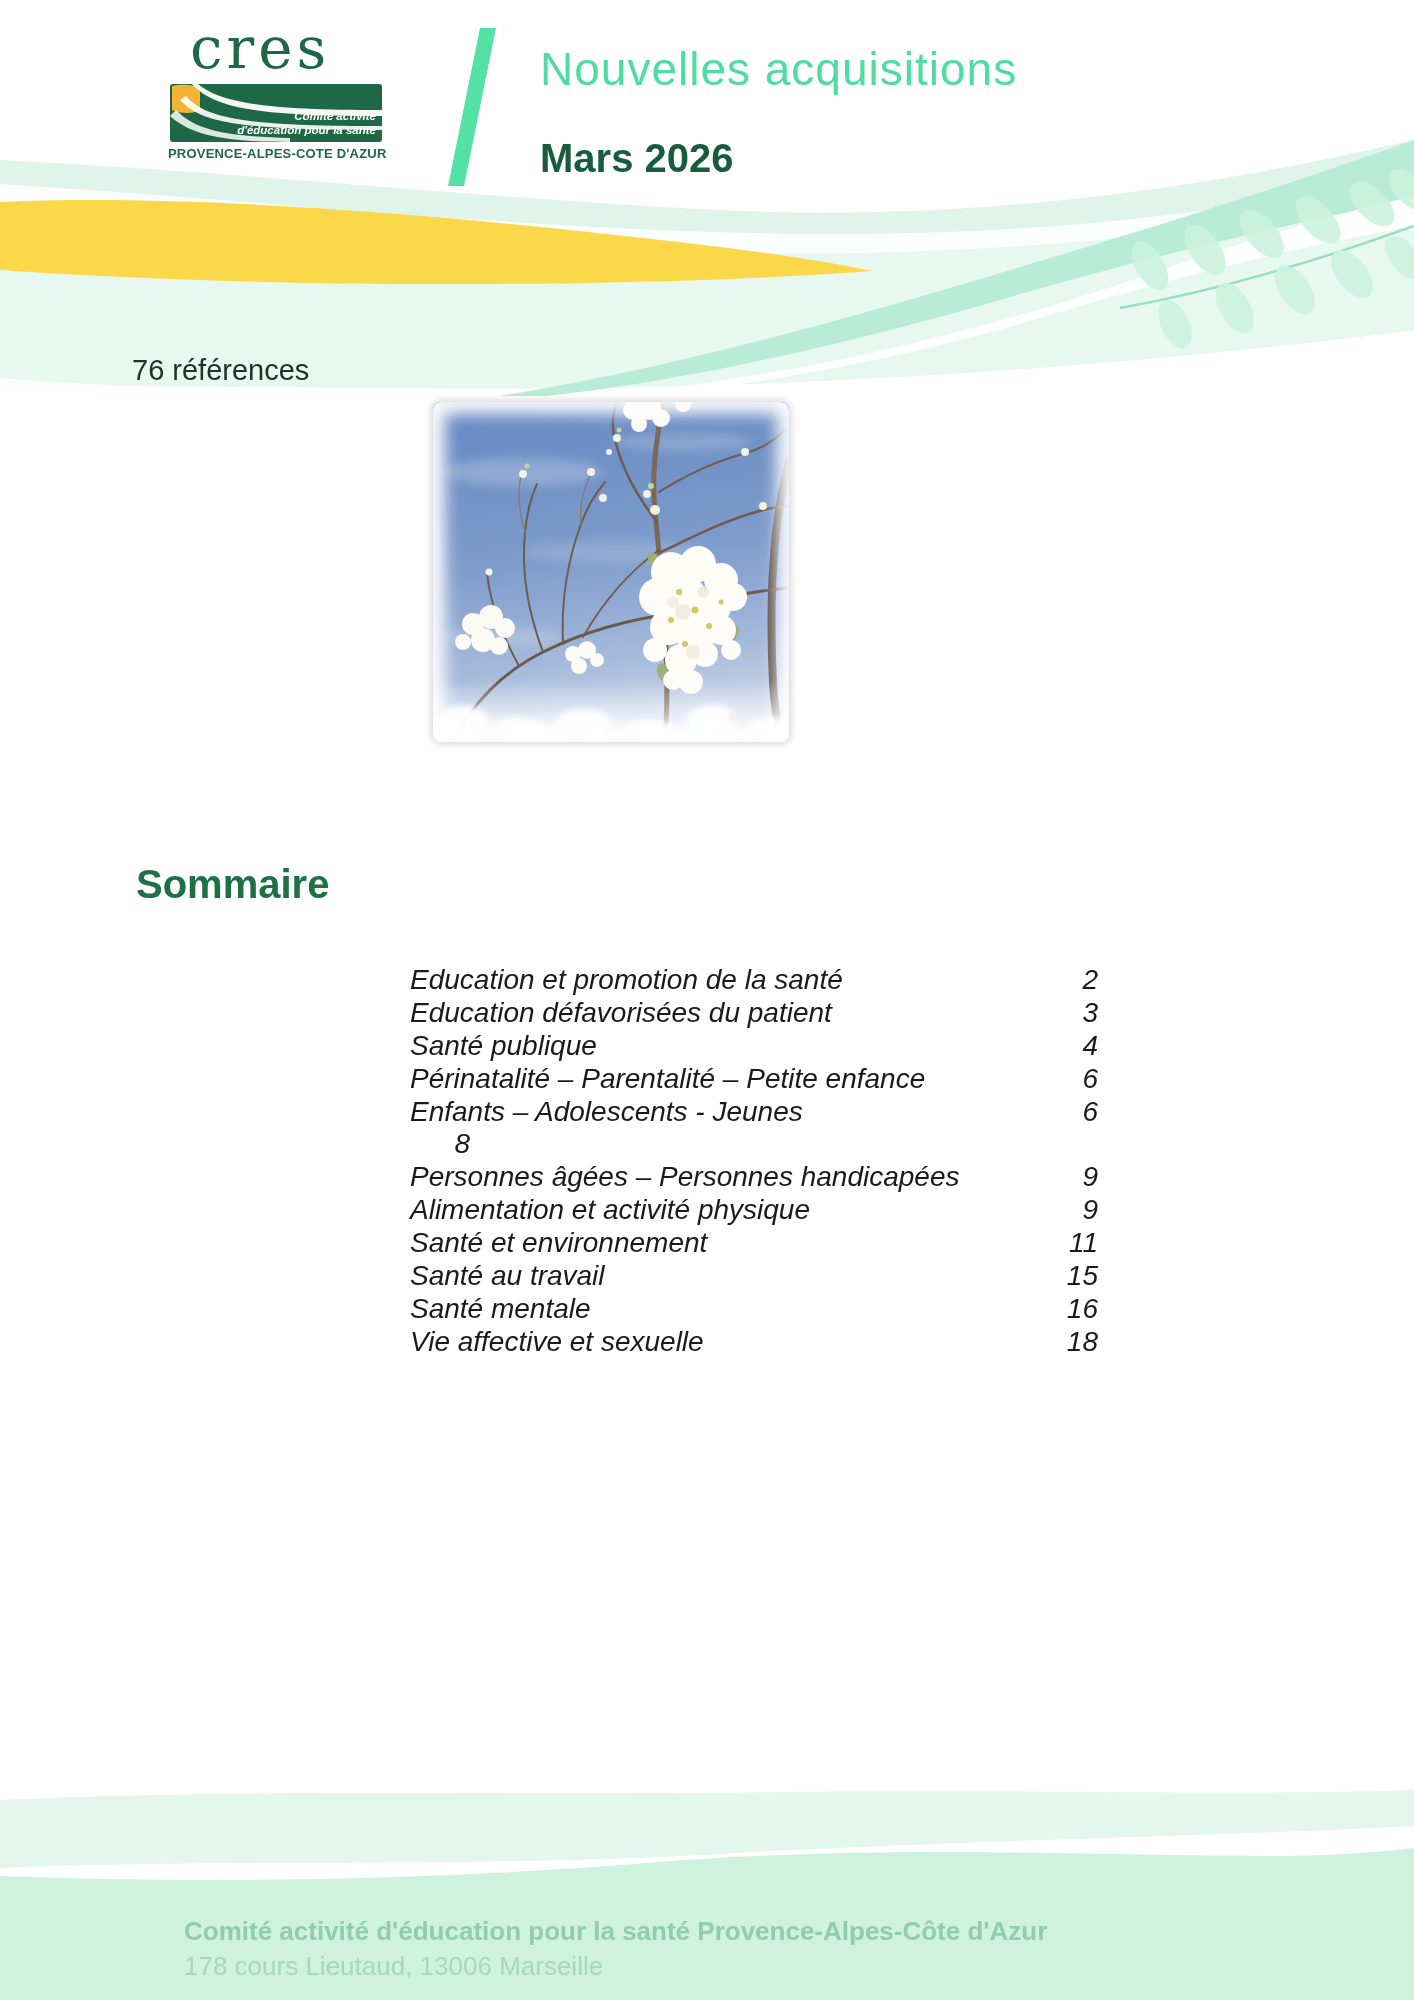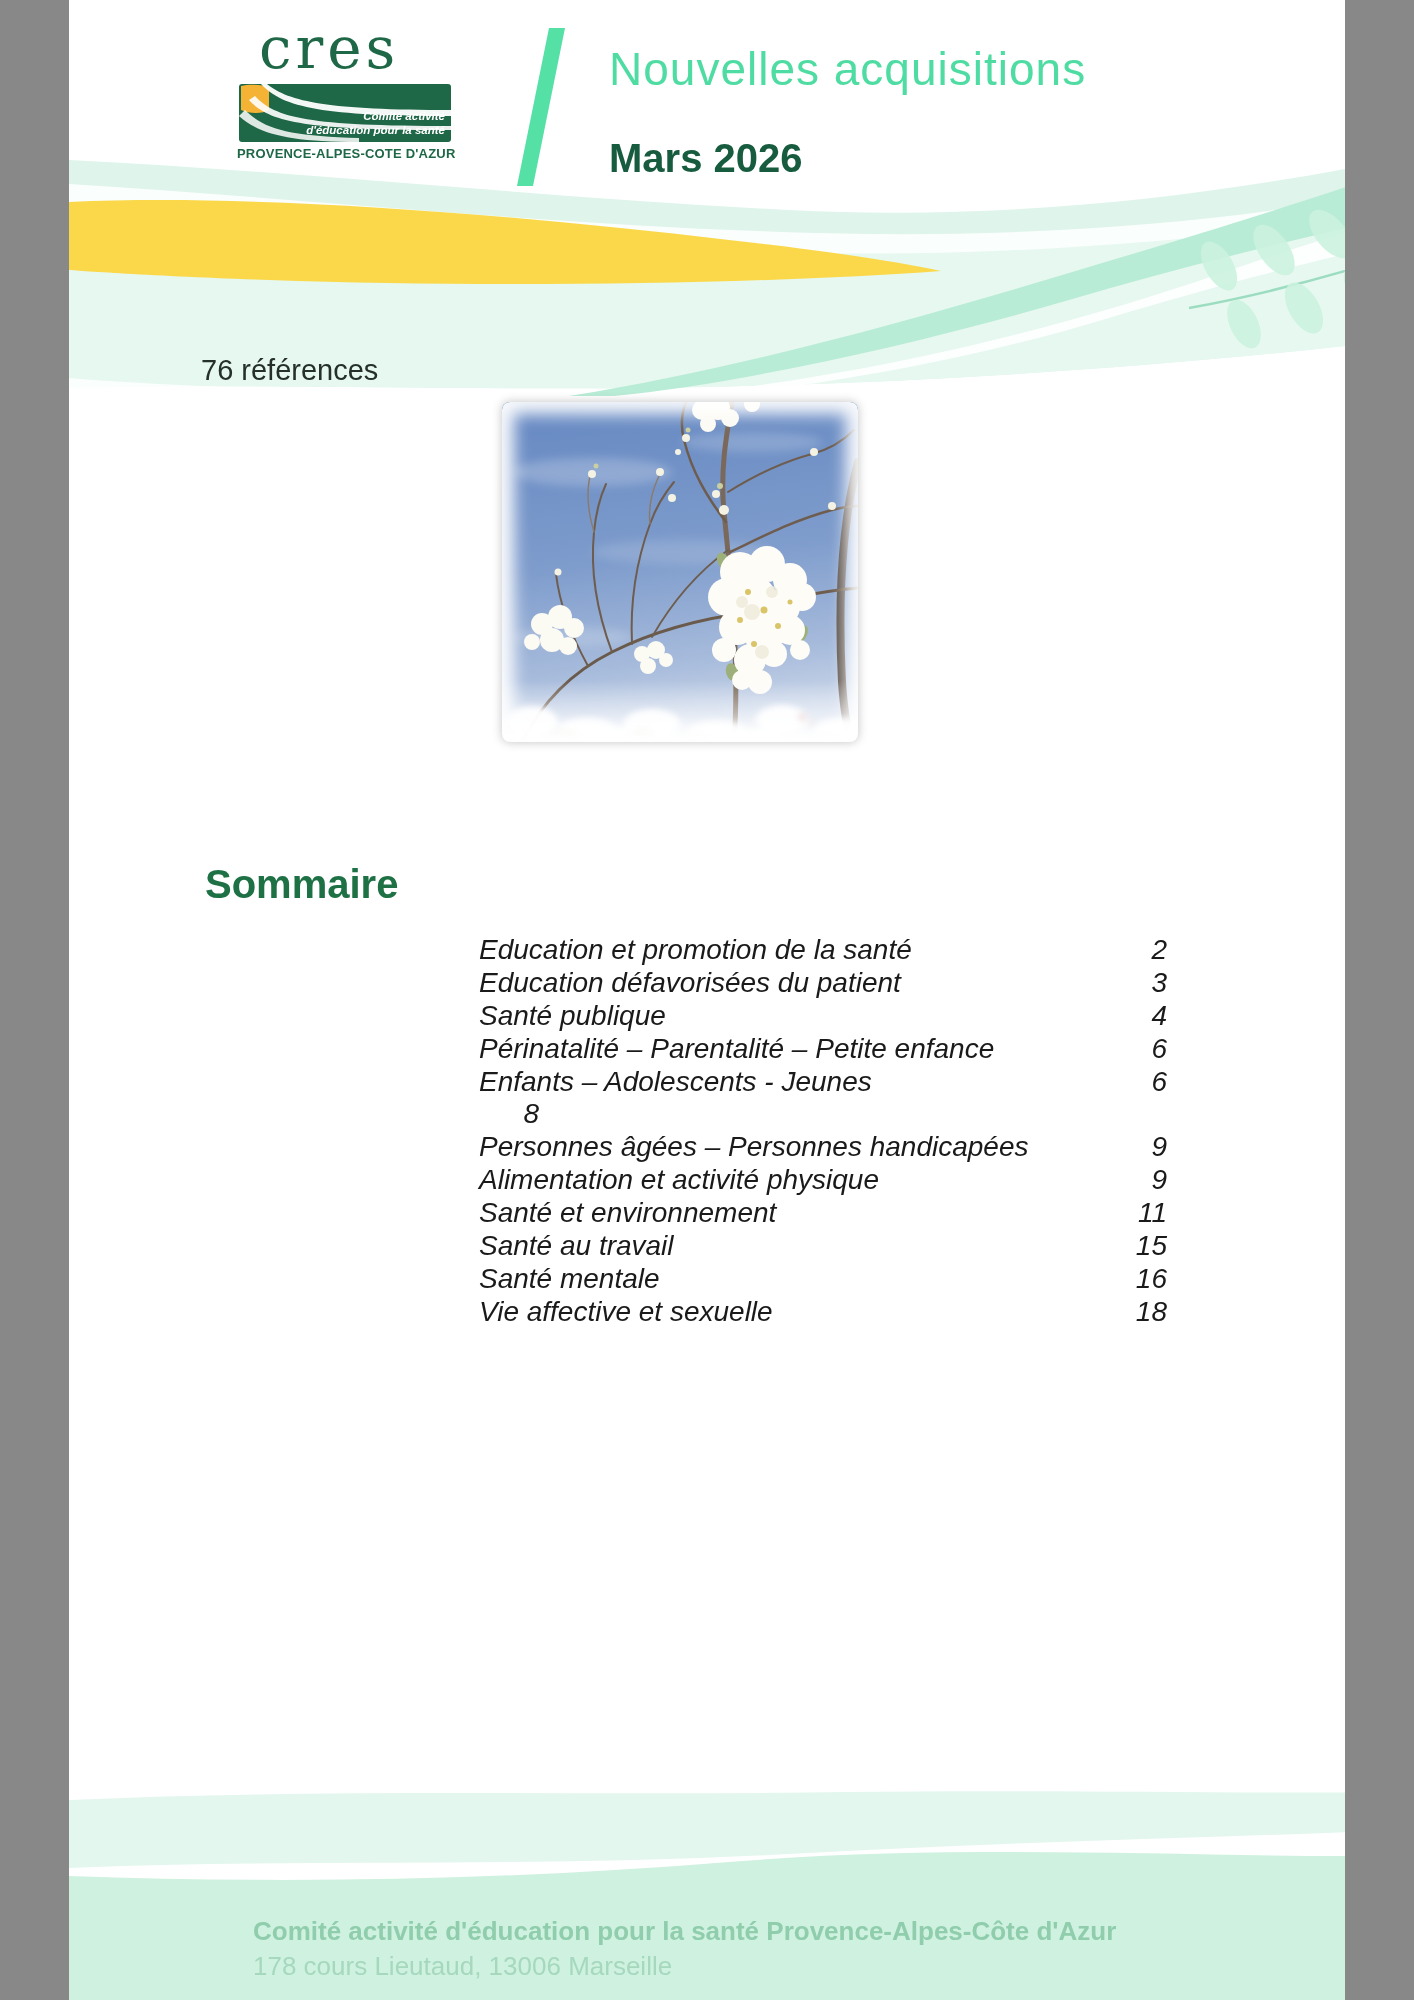--- a/index.html
+++ b/index.html
@@ -1,16 +1,16 @@
 <!DOCTYPE html>
 <html><head>
 <meta charset="utf-8">
 <style>
   html,body{margin:0;padding:0;background:#888;}
-  .page{position:relative;width:1276px;height:2000px;background:#ffffff;overflow:hidden;
+  .page{position:relative;width:1414px;height:2000px;background:#ffffff;overflow:hidden;
         font-family:"Liberation Sans",sans-serif;margin:0 auto;}
   .abs{position:absolute;}
 
   
   .logo{left:168px;top:14px;width:300px;height:140px;}
   .logo-wordmark{position:absolute;left:22px;top:4px;font-family:"DejaVu Serif",serif;
         font-size:58px;line-height:60px;color:#1E6747;letter-spacing:4px;font-weight:400;}
   .logo-box{position:absolute;left:2px;top:70px;width:212px;height:58px;background:#1E6747;
         border-radius:3px;overflow:hidden;}
   .logo-tagline{position:absolute;right:6px;bottom:5px;text-align:right;color:#ffffff;
@@ -29,21 +29,21 @@
   
   .refs{left:132px;top:354px;font-size:29px;color:#243029;}
   .photo{left:433px;top:402px;width:356px;height:340px;border-radius:8px;overflow:hidden;
          box-shadow:inset 0 0 18px 14px #ffffff, 0 0 9px 1px rgba(90,90,90,.30);}
   .photo svg{display:block;}
   .photo-feather{position:absolute;inset:0;border-radius:8px;
          box-shadow:inset 0 0 16px 12px rgba(255,255,255,.95);pointer-events:none;}
 
   .sommaire-h{left:136px;top:862px;font-size:40px;font-weight:700;color:#1E7145;}
 
-  .toc{left:410px;top:934px;width:688px;}
+  .toc{left:410px;top:964px;width:688px;}
   .toc-row{display:flex;justify-content:space-between;align-items:baseline;height:32.9px;
         font-style:italic;font-size:28px;color:#1a1a1a;line-height:32.9px;}
   .toc-label{white-space:nowrap;}
   .toc-page{text-align:right;min-width:60px;}
 
   
   .footer-text{left:184px;top:1914px;line-height:35px;font-size:26px;}
   .footer-org{font-weight:700;color:#8FCDAC;}
   .footer-addr{color:#A5D8BD;}
 </style>

